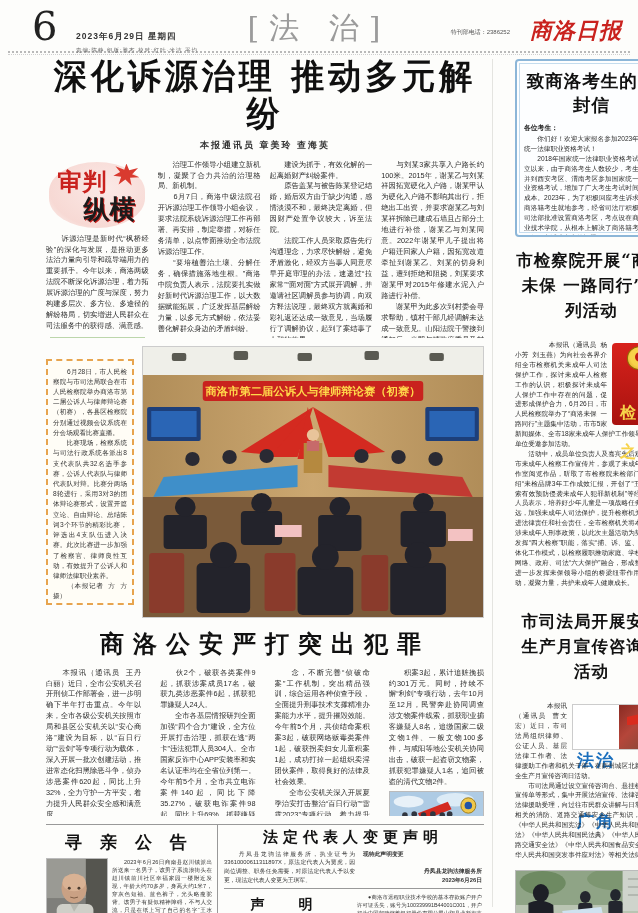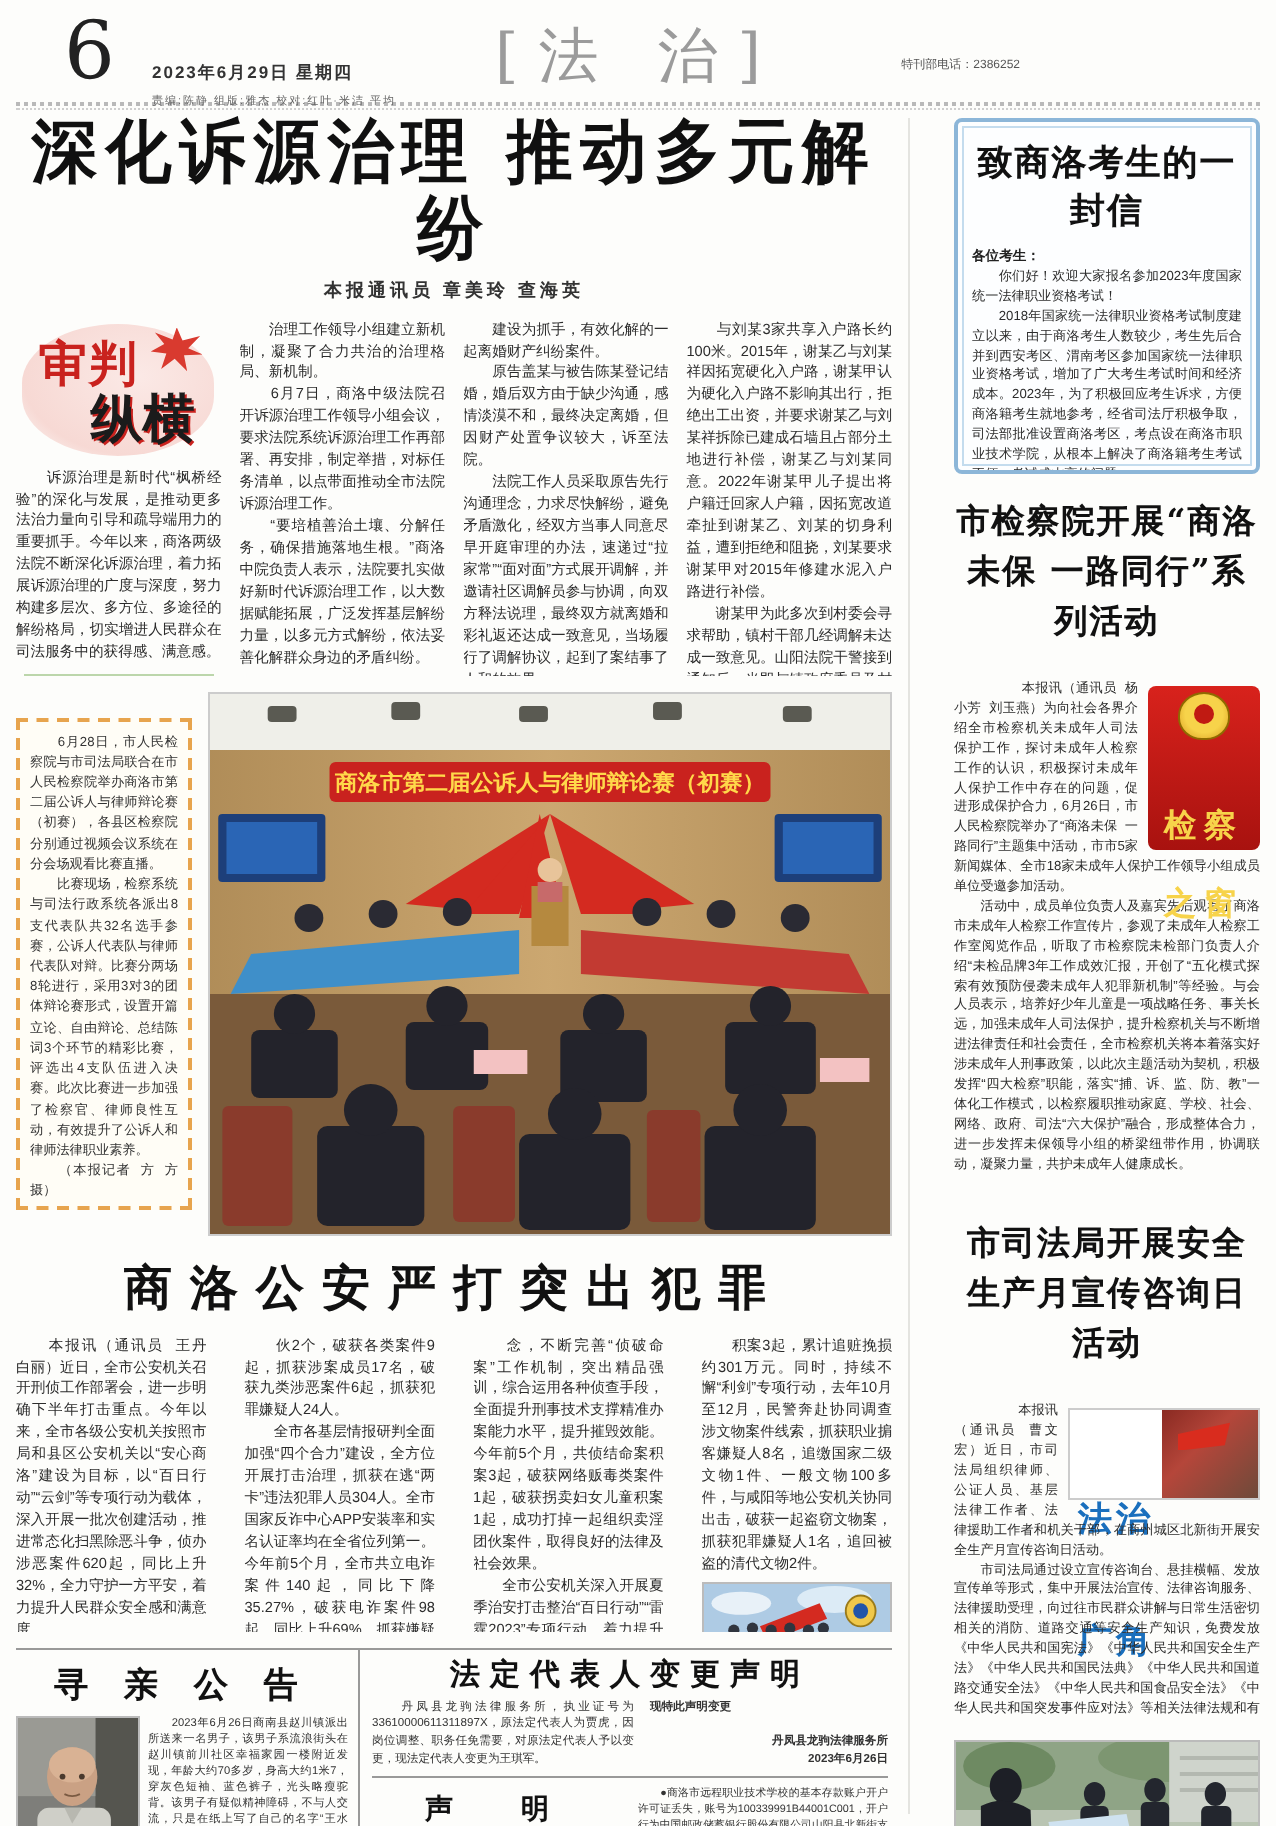--- a/index.html
+++ b/index.html
@@ -14,21 +14,21 @@
   .date-line { font-size:8.5px; font-weight:bold; color:#333; letter-spacing:1px; }
   .staff-line { font-size:5.5px; color:#666; margin-top:4px; letter-spacing:1px; }
   .section-name { position:absolute; left:50%; transform:translateX(-50%); top:2px; font-size:30px; color:#9b9b9b; letter-spacing:10px; font-family:"DejaVu Serif", serif; }
   .phone { position:absolute; right:120px; top:22px; font-size:6px; color:#555; }
   .paper-logo { position:absolute; right:8px; top:10px; font-family:"DejaVu Serif", serif; font-size:22px; font-weight:bold; color:#c9221e; font-style:italic; letter-spacing:1px; }
   .dotted-rule { border:none; border-top:2px dotted #b9b9b9; margin:1px 0; }
   .dotted-rule.thin { border-top:1px dotted #cfcfcf; }
 
   
   .main { display:flex; gap:8px; margin-top:4px; height:848px; }
-  .left-col { width:438px; flex:none; }
+  .left-col { width:438px; flex:none;margin-left:38px; }
   .right-col { width:176px; flex:none; border-left:1px solid #e4e4e0; padding-left:22px; }
 
   
   .lead-title { text-align:center; font-family:"DejaVu Serif", serif; font-weight:900; font-size:33px; color:#101010; letter-spacing:4px; line-height:1.1; transform:scaleY(1.05); }
   .lead-byline { text-align:center; font-size:9px; color:#333; font-weight:bold; margin-top:7px; letter-spacing:2px; }
   .lead-cols { display:flex; gap:9px; height:178px; overflow:hidden; margin-top:8px; }
   .lead-c { flex:1; overflow:hidden; }
   .col-text { font-size:7.3px; line-height:1.5; text-align:justify; color:#2c2c2c; white-space:pre-wrap; }
   .subhead { display:block; background:#d9e9cd; color:#2e6b2e; border:1px solid #bcd6ab; text-align:center; font-weight:bold; font-size:9px; padding:2px 0; margin:5px 4px; letter-spacing:2px; }
 
@@ -101,20 +101,21 @@
 <div class="page">
 
   <div class="masthead">
     <div class="page-num">6</div>
     <div class="date-block">
       <div class="date-line">2023年6月29日 星期四</div>
       <div class="staff-line">责编:陈静  组版:雅杰  校对:红叶·米洁  平均</div>
     </div>
     <div class="section-name">[法 治]</div>
     <div class="phone">特刊部电话：2386252</div>
+    <div class="paper-logo">商洛日报</div>
   </div>
   <hr class="dotted-rule">
   <hr class="dotted-rule thin">
 
   <div class="main">
 
     <div class="left-col">
 
       <div>
         <div class="lead-title">深化诉源治理  推动多元解纷</div>

